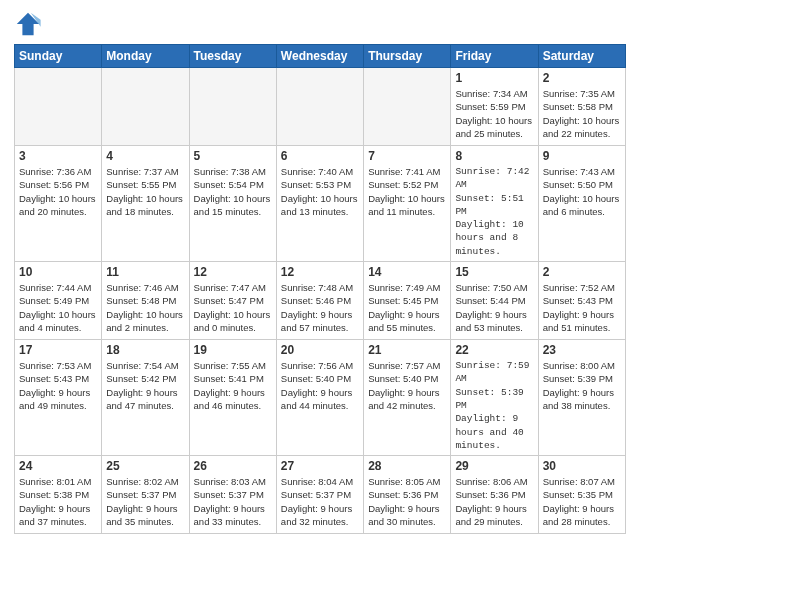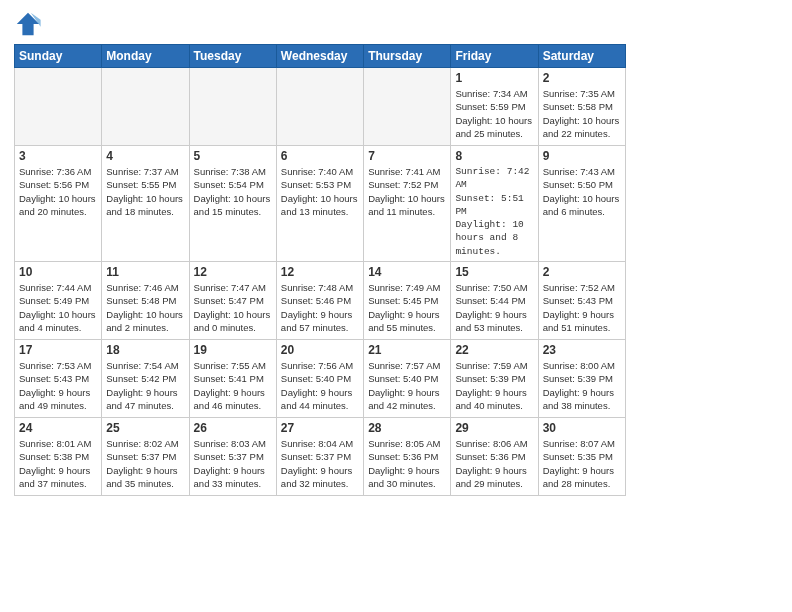--- a/index.html
+++ b/index.html
@@ -168,21 +168,21 @@
           </td>
           <td>
             <span class="day-number">6</span>
             <div class="day-info" style="white-space: pre-line;">Sunrise: 7:40 AM
 Sunset: 5:53 PM
 Daylight: 10 hours and 13 minutes.</div>
           </td>
           <td>
             <span class="day-number">7</span>
             <div class="day-info" style="white-space: pre-line;">Sunrise: 7:41 AM
-Sunset: 7:52 PM
+Sunset: 5:52 PM
 Daylight: 10 hours and 11 minutes.</div>
           </td>
           <td>
             <span class="day-number">8</span>
             <div class="day-info" style="white-space: pre-line; font-family: Liberation Mono, monospace;">Sunrise: 7:42 AM
 Sunset: 5:51 PM
 Daylight: 10 hours and 8 minutes.</div>
           </td>
           <td>
             <span class="day-number">9</span>
@@ -261,21 +261,21 @@
 Daylight: 9 hours and 44 minutes.</div>
           </td>
           <td>
             <span class="day-number">21</span>
             <div class="day-info" style="white-space: pre-line;">Sunrise: 7:57 AM
 Sunset: 5:40 PM
 Daylight: 9 hours and 42 minutes.</div>
           </td>
           <td>
             <span class="day-number">22</span>
-            <div class="day-info" style="white-space: pre-line;">Sunrise: 7:59 AM
+            <div class="day-info" style="white-space: pre-line; font-family: Liberation Mono, monospace;">Sunrise: 7:59 AM
 Sunset: 5:39 PM
 Daylight: 9 hours and 40 minutes.</div>
           </td>
           <td>
             <span class="day-number">23</span>
             <div class="day-info" style="white-space: pre-line;">Sunrise: 8:00 AM
 Sunset: 5:39 PM
 Daylight: 9 hours and 38 minutes.</div>
           </td>
         </tr>

